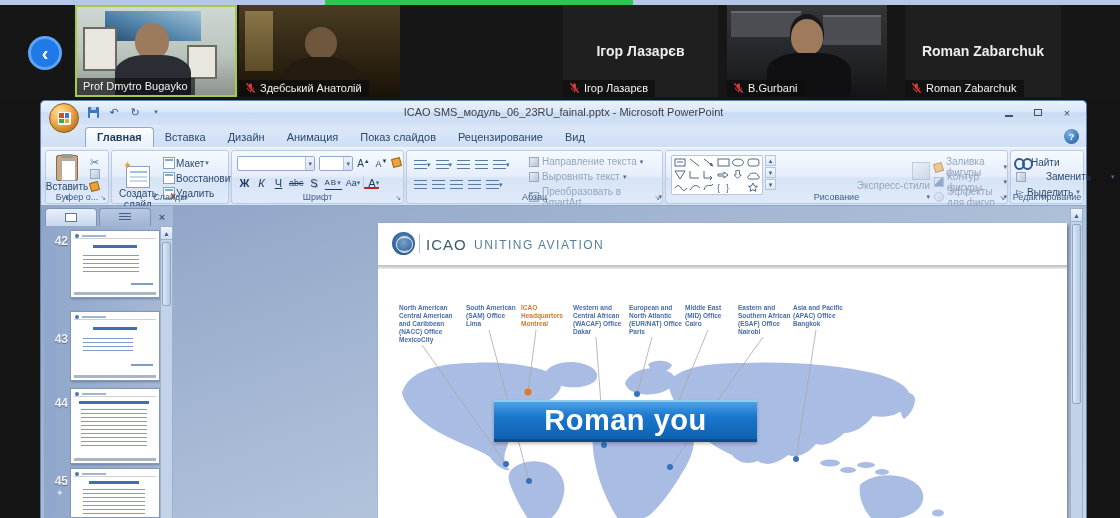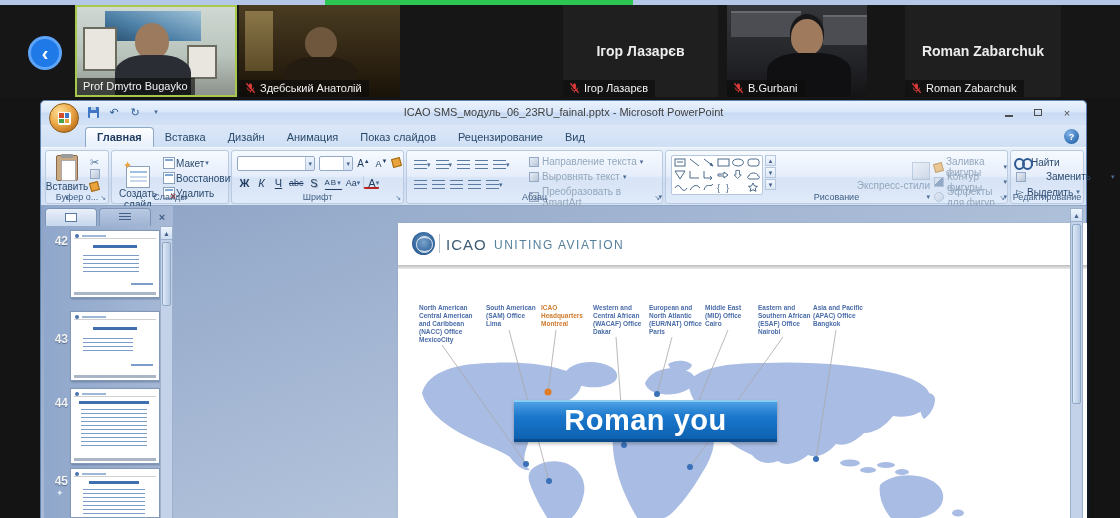--- a/index.html
+++ b/index.html
@@ -143,21 +143,21 @@
   .t-lines { position:absolute; background:repeating-linear-gradient(180deg,#7d9cc8 0 1px,transparent 1px 4px); }
   .t-back { position:absolute; right:6px; width:22px; height:2px; background:#7d9cc8; }
   .t-foot { position:absolute; left:3px; bottom:2px; right:3px; height:3px; background:#aab6c6; }
   .vscroll { position:absolute; width:13px; background:#c3d2e8; border:1px solid #9db0cc; }
   .vs-btn { position:absolute; left:0; width:100%; height:13px; background:linear-gradient(180deg,#eef4fc,#cdddf1);
     border-bottom:1px solid #9db0cc; color:#44608a; font-size:7px; display:flex; align-items:center; justify-content:center; cursor:pointer; }
   .vs-thumb { position:absolute; left:1px; width:9px; background:linear-gradient(90deg,#dce8f6,#b4c8e2); border:1px solid #8fa6c4; border-radius:2px; }
 
   
   .slide { position:absolute; left:337px; top:17px; width:689px; height:296px; background:#fff;
-    box-shadow:2px 2px 3px rgba(20,35,60,.45); overflow:hidden;margin-left:20px; }
+    box-shadow:2px 2px 3px rgba(20,35,60,.45); overflow:hidden; }
   .icao-logo { position:absolute; left:14px; top:9px; width:23px; height:23px; border-radius:50%;
     background:radial-gradient(circle at 50% 45%, #7aa3cc 0%, #35689e 60%, #274e78 100%); }
   .icao-logo::after { content:""; position:absolute; left:4px; top:4px; width:15px; height:15px; border-radius:50%;
     border:1px solid rgba(255,255,255,.85); box-shadow:inset 0 5px 0 -4px rgba(255,255,255,.8), inset 0 -5px 0 -4px rgba(255,255,255,.8); }
   .hdr-div { position:absolute; left:41px; top:11px; width:1px; height:19px; background:#b9c4cf; }
   .hdr-icao { position:absolute; left:48px; top:13px; font-size:15px; color:#3b5a73; letter-spacing:1px; }
   .hdr-tag { position:absolute; left:96px; top:15px; font-size:12px; color:#55809c; letter-spacing:1.5px; }
   .slide-rule { position:absolute; left:0; top:42px; width:100%; height:4px;
     background:linear-gradient(180deg,#bcbcbc,#ececec); }
   .office { position:absolute; top:81px; width:64px; font-size:6.5px; line-height:8px; font-weight:bold;
@@ -215,21 +215,21 @@
         <svg class="micoff" viewBox="0 0 12 12">
             <rect x="4.4" y="1" width="3.2" height="6" rx="1.6" fill="#d93a3a"></rect>
             <path d="M2.6 5.6a3.4 3.4 0 0 0 6.8 0" fill="none" stroke="#d93a3a" stroke-width="1"></path>
             <line x1="6" y1="9" x2="6" y2="11" stroke="#d93a3a" stroke-width="1"></line>
             <line x1="1.5" y1="0.8" x2="10.5" y2="11.2" stroke="#d93a3a" stroke-width="1.4"></line>
           </svg>
         <span>Ігор Лазарєв</span>
       </div>
     </div>
 
-    <div class="tile bg-dark-office" style="left:727px;width:140px;">
+    <div class="tile bg-dark-office" style="left:727px;width:160px;">
       <div class="shelf" style="left:4px;top:6px;width:70px;height:26px;"></div>
       <div class="shelf" style="left:96px;top:10px;width:58px;height:30px;"></div>
       <div class="head" style="left:64px;top:14px;width:32px;height:36px;background:#a07a5c;box-shadow:0 -4px 0 1px #18181a;"></div>
       <div class="torso" style="left:40px;top:48px;width:84px;height:44px;background:#101012;"></div>
       <div class="vlabel">
         <svg class="micoff" viewBox="0 0 12 12">
             <rect x="4.4" y="1" width="3.2" height="6" rx="1.6" fill="#d93a3a"></rect>
             <path d="M2.6 5.6a3.4 3.4 0 0 0 6.8 0" fill="none" stroke="#d93a3a" stroke-width="1"></path>
             <line x1="6" y1="9" x2="6" y2="11" stroke="#d93a3a" stroke-width="1"></line>
             <line x1="1.5" y1="0.8" x2="10.5" y2="11.2" stroke="#d93a3a" stroke-width="1.4"></line>

